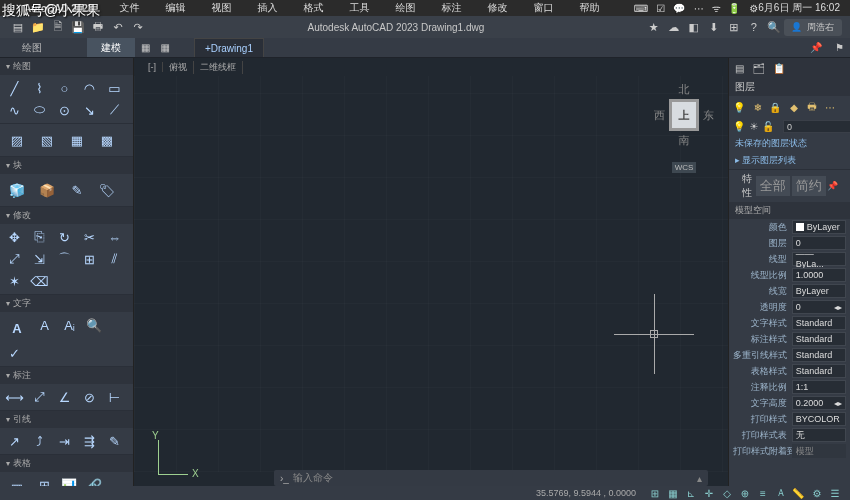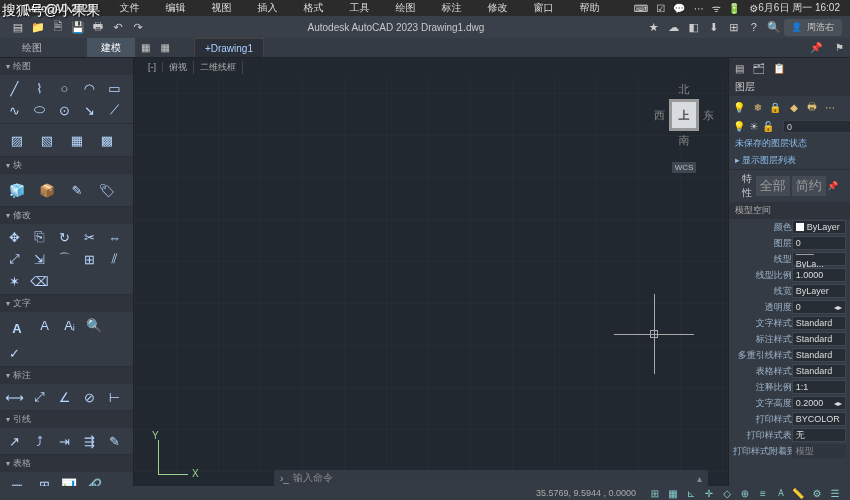--- a/index.html
+++ b/index.html
@@ -84,21 +84,21 @@
 .layer-row { display:flex; align-items:center; padding:2px 4px; gap:4px; }
 .layer-row .swatch { width:10px; height:10px; }
 .layer-row input { flex:1; background:#272d35; border:1px solid #3a3f48; color:#ccc; font-size:9px; padding:1px 3px; height:13px; }
 .layer-link { padding:2px 6px; color:#8cbce8; font-size:9px; }
 
 .prop-section { border-top:1px solid #2a2f38; }
 .prop-header { display:flex; align-items:center; padding:2px 11px; font-size:9px; color:#999; }
 .prop-header .tiny-tab { background:#444b55; padding:1px 4px; margin-left:auto; margin-right:2px; font-size:13px; }
 .prop-subhead { padding:2px 6px; font-size:9px; color:#aaa; background:#2e333c; }
 .prop-row { display:flex; align-items:center; padding:1px 4px; }
-.prop-row .pl { width:52%; text-align:right; font-size:9px; color:#9bb3c9; white-space:nowrap; }
+.prop-row .pl { width:52%; text-align:right; padding-right:5px; font-size:9px; color:#9bb3c9; white-space:nowrap; }
 .prop-row .pv { flex:1; background:#272d35; border:1px solid #40464f; height:14px; display:flex; align-items:center; padding:0 3px; font-size:9px; color:#ddd; }
 .prop-row .pv.ro { background:#30363f; border-color:#30363f; color:#888; }
 .prop-row .swatch2 { width:8px; height:8px; margin-right:3px; }
 
 
 .watermark { position:absolute; top:2px; left:2px; font-size:14px; color:#fff; text-shadow:1px 1px 2px #000; z-index:99; font-family:sans-serif; }
 </style>
 </head>
 <body>
 

